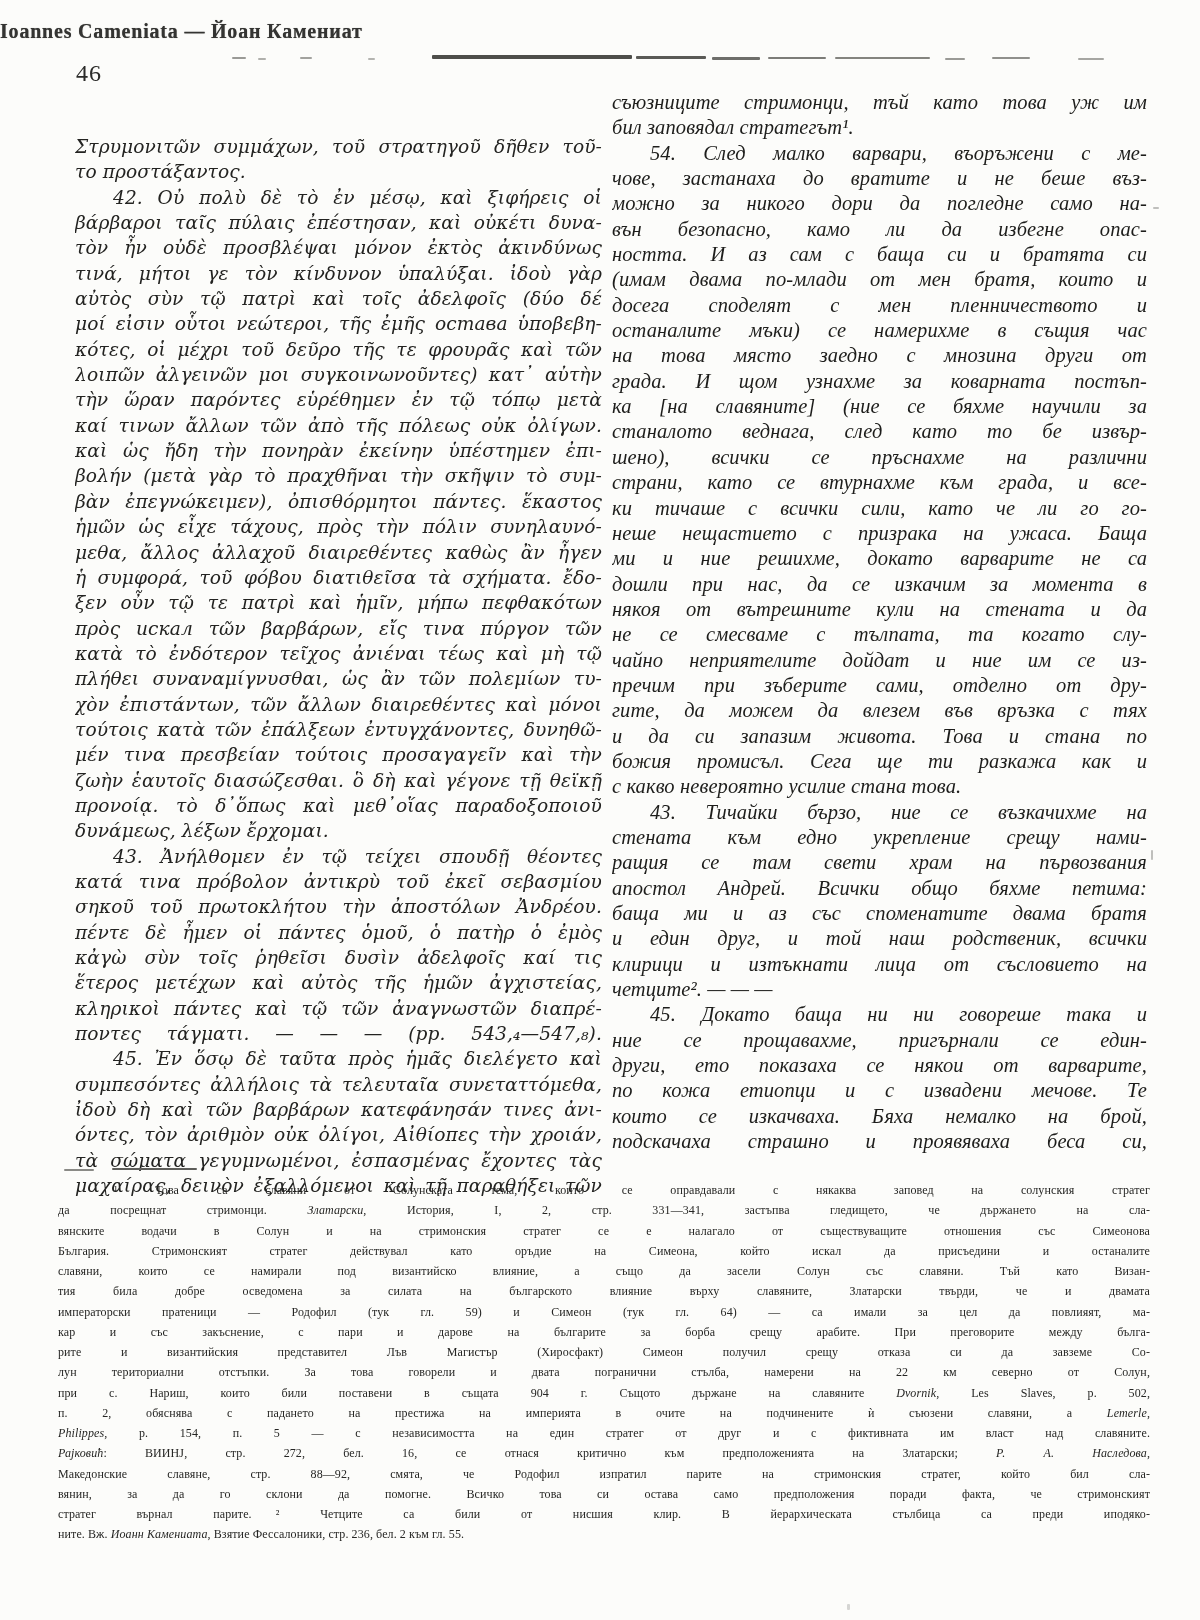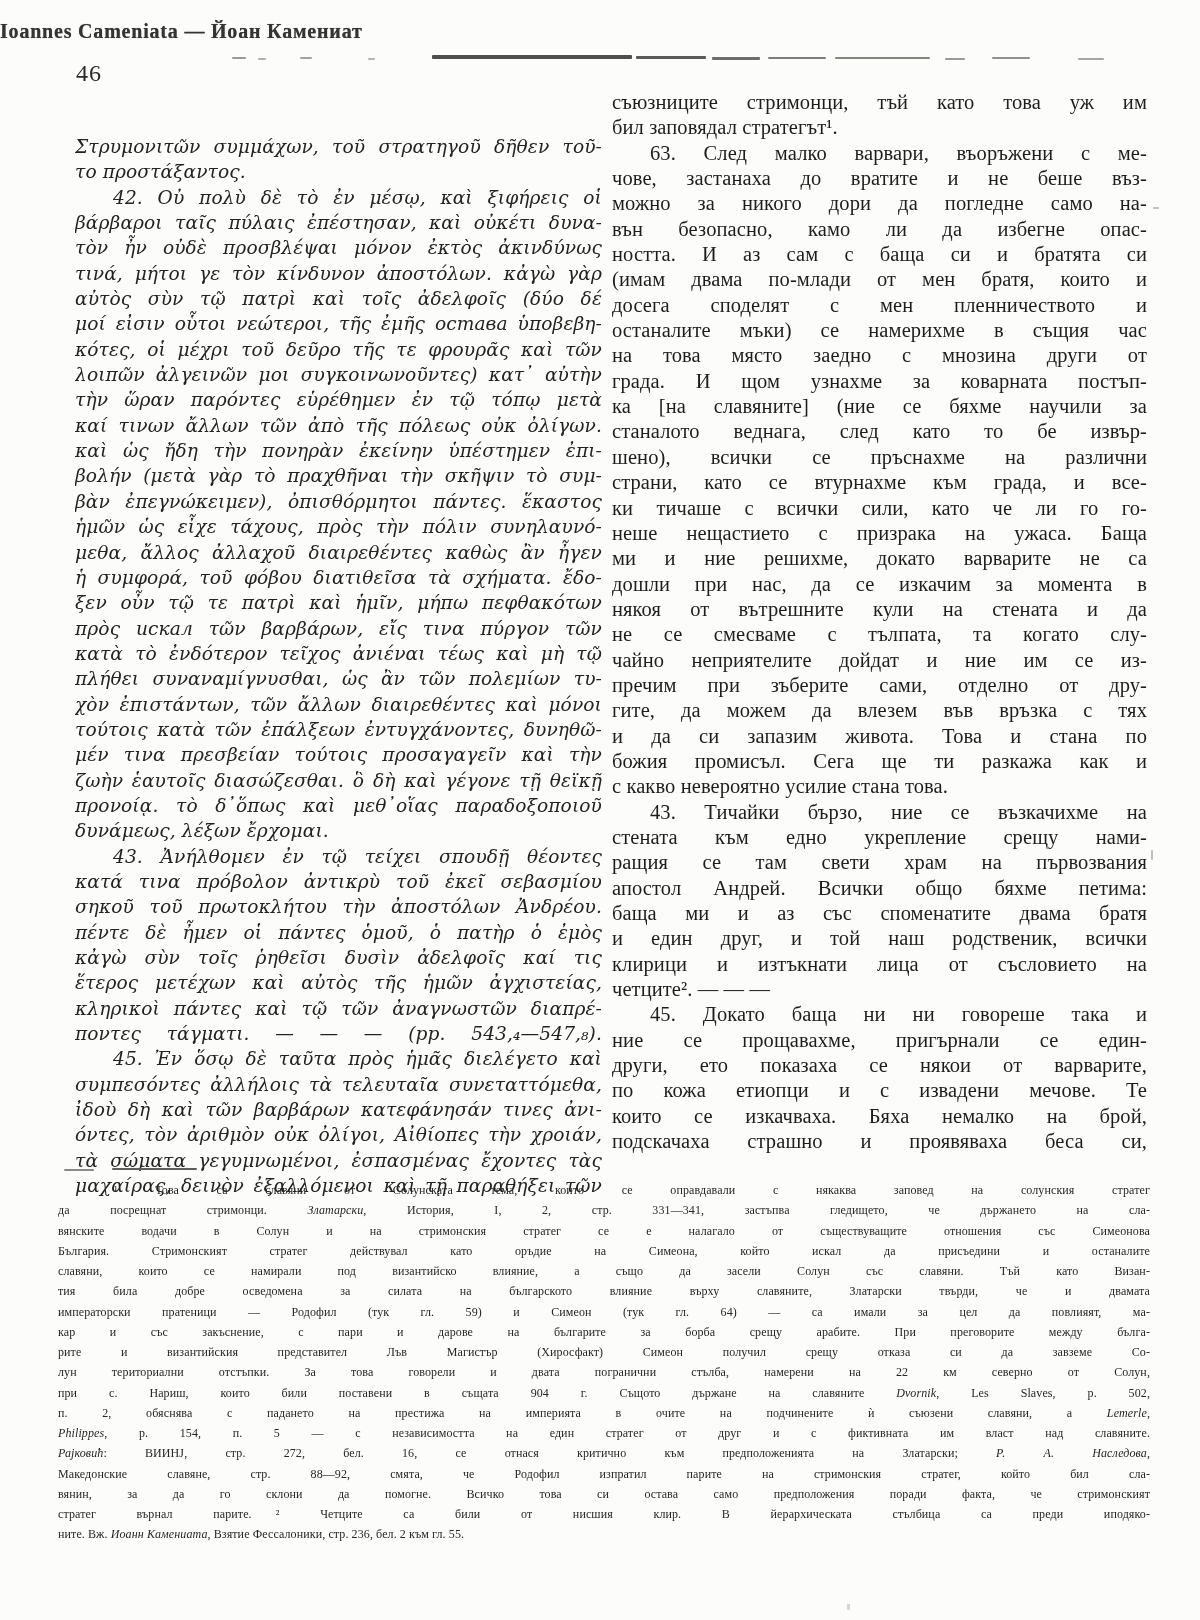--- a/index.html
+++ b/index.html
@@ -32,21 +32,21 @@
   }
   .endline{text-align:left; text-align-last:left;}
   .indent{text-indent:38px;}
   .col-left{
     left:75px; top:90px; width:527px; --lh:25.35px;
     font-family:"DejaVu Serif", serif; font-style:italic;
     font-size:18.6px; color:#232321;margin-top:44px;
   }
   .col-right{
     left:612px; top:90px; width:535px; --lh:25.35px;
-    font-size:20.5px; color:#1d1d1b;
+    font-size:20.5px; color:#1d1d1b;font-style:italic;
   }
   .footnotes{
     left:58px; top:1180px; width:1092px; --lh:20.25px;
     font-size:12px; color:#262624;
   }
   .footnotes .indent{text-indent:56px;}
   .artifact{position:absolute; background:#8d8d89; opacity:0.55; border-radius:1px;}
 </style>
 </head>
 <body>
@@ -70,21 +70,21 @@
     <div class="seg" style="left:992px;top:57px;width:38px;height:2px;background:#90908c;"></div>
     <div class="seg" style="left:1078px;top:58px;width:26px;height:2px;background:#a6a6a2;"></div>
   </div>
 
   <div class="textcol col-left greek">
       <div class="tline">Στρυμονιτῶν συμμάχων, τοῦ στρατηγοῦ δῆθεν τοῦ-</div>
       <div class="tline endline">το προστάξαντος.</div>
       <div class="tline indent">42. Οὐ πολὺ δὲ τὸ ἐν μέσῳ, καὶ ξιφήρεις οἱ</div>
       <div class="tline">βάρβαροι ταῖς πύλαις ἐπέστησαν, καὶ οὐκέτι δυνα-</div>
       <div class="tline">τὸν ἦν οὐδὲ προσβλέψαι μόνον ἐκτὸς ἀκινδύνως</div>
-      <div class="tline">τινά, μήτοι γε τὸν κίνδυνον ἀποστόλων. κἀγὼ γὰρ</div>
+      <div class="tline">τινά, μήτοι γε τὸν κίνδυνον ὑπαλύξαι. ἰδοὺ γὰρ</div>
       <div class="tline">αὐτὸς σὺν τῷ πατρὶ καὶ τοῖς ἀδελφοῖς (δύο δέ</div>
       <div class="tline">μοί εἰσιν οὗτοι νεώτεροι, τῆς ἐμῆς остава ὑποβεβη-</div>
       <div class="tline">κότες, οἱ μέχρι τοῦ δεῦρο τῆς τε φρουρᾶς καὶ τῶν</div>
       <div class="tline">λοιπῶν ἀλγεινῶν μοι συγκοινωνοῦντες) κατ᾽ αὐτὴν</div>
       <div class="tline">τὴν ὥραν παρόντες εὑρέθημεν ἐν τῷ τόπῳ μετὰ</div>
       <div class="tline">καί τινων ἄλλων τῶν ἀπὸ τῆς πόλεως οὐκ ὀλίγων.</div>
       <div class="tline">καὶ ὡς ἤδη τὴν πονηρὰν ἐκείνην ὑπέστημεν ἐπι-</div>
       <div class="tline">βολήν (μετὰ γὰρ τὸ πραχθῆναι τὴν σκῆψιν τὸ συμ-</div>
       <div class="tline">βὰν ἐπεγνώκειμεν), ὀπισθόρμητοι πάντες. ἕκαστος</div>
       <div class="tline">ἡμῶν ὡς εἶχε τάχους, πρὸς τὴν πόλιν συνηλαυνό-</div>
@@ -111,21 +111,21 @@
       <div class="tline indent">45. Ἐν ὅσῳ δὲ ταῦτα πρὸς ἡμᾶς διελέγετο καὶ</div>
       <div class="tline">συμπεσόντες ἀλλήλοις τὰ τελευταῖα συνεταττόμεθα,</div>
       <div class="tline">ἰδοὺ δὴ καὶ τῶν βαρβάρων κατεφάνησάν τινες ἀνι-</div>
       <div class="tline">όντες, τὸν ἀριθμὸν οὐκ ὀλίγοι, Αἰθίοπες τὴν χροιάν,</div>
       <div class="tline">τὰ σώματα γεγυμνωμένοι, ἐσπασμένας ἔχοντες τὰς</div>
       <div class="tline">μαχαίρας, δεινὸν ἐξαλλόμενοι καὶ τῇ παραθήξει τῶν</div>
     </div>
   <div class="textcol col-right">
       <div class="tline">съюзниците стримонци, тъй като това уж им</div>
       <div class="tline endline">бил заповядал стратегът¹.</div>
-      <div class="tline indent">63. След малко варвари, въоръжени с ме-</div>
+      <div class="tline indent">54. След малко варвари, въоръжени с ме-</div>
       <div class="tline">чове, застанаха до вратите и не беше въз-</div>
       <div class="tline">можно за никого дори да погледне само на-</div>
       <div class="tline">вън безопасно, камо ли да избегне опас-</div>
       <div class="tline">ността. И аз сам с баща си и братята си</div>
       <div class="tline">(имам двама по-млади от мен братя, които и</div>
       <div class="tline">досега споделят с мен пленничеството и</div>
       <div class="tline">останалите мъки) се намерихме в същия час</div>
       <div class="tline">на това място заедно с мнозина други от</div>
       <div class="tline">града. И щом узнахме за коварната постъп-</div>
       <div class="tline">ка [на славяните] (ние се бяхме научили за</div>

